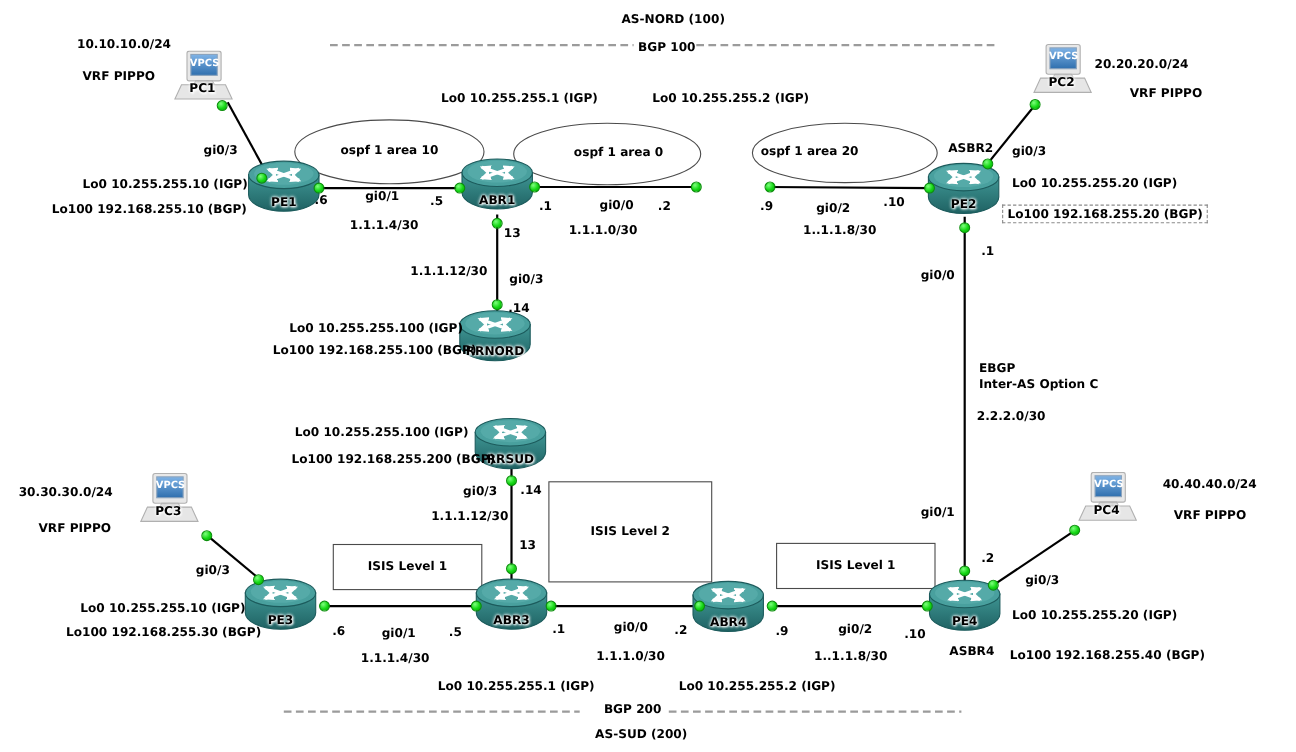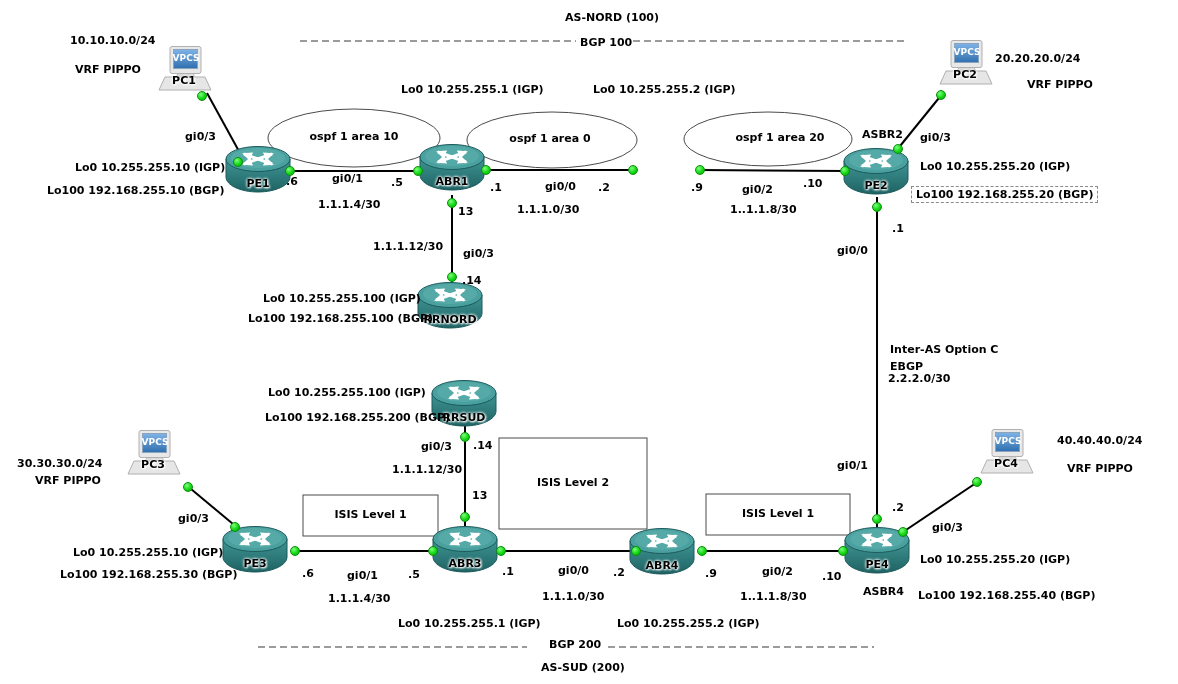--- a/index.html
+++ b/index.html
@@ -60,22 +60,22 @@
       <line x1="700" y1="551" x2="845" y2="551" stroke="#000000" stroke-width="2"></line>
       <line x1="900" y1="534" x2="979" y2="481" stroke="#000000" stroke-width="2"></line>
       <ellipse cx="354" cy="138" rx="86" ry="29" fill="none" stroke="#4a4a4a" stroke-width="1"></ellipse>
       <ellipse cx="552" cy="140" rx="85" ry="28" fill="none" stroke="#4a4a4a" stroke-width="1"></ellipse>
       <ellipse cx="768" cy="139" rx="84" ry="27" fill="none" stroke="#4a4a4a" stroke-width="1"></ellipse>
       <rect x="303" y="495" width="135" height="41" fill="#ffffff" stroke="#4a4a4a" stroke-width="1"></rect>
       <rect x="499" y="438" width="148" height="91" fill="#ffffff" stroke="#4a4a4a" stroke-width="1"></rect>
       <rect x="706" y="494" width="144" height="41" fill="#ffffff" stroke="#4a4a4a" stroke-width="1"></rect>
     </svg>
     <div class="shape-label" style="left: 268px; top: 130px; width: 172px;">ospf 1 area 10</div>
-    <div class="shape-label" style="left: 482px; top: 132px; width: 136px;">ospf 1 area 0</div>
-    <div class="shape-label" style="left: 696px; top: 131px; width: 168px;">ospf 1 area 20</div>
+    <div class="shape-label" style="left: 467px; top: 132px; width: 136px; text-align: right;">ospf 1 area 0</div>
+    <div class="shape-label" style="left: 652px; top: 131px; width: 168px;">ospf 1 area 20</div>
     <div class="shape-label" style="left: 303px; top: 507.5px; width: 135px;">ISIS Level 1</div>
     <div class="shape-label" style="left: 499px; top: 475.5px; width: 148px;">ISIS Level 2</div>
     <div class="shape-label" style="left: 706px; top: 506.5px; width: 144px;">ISIS Level 1</div>
     <div class="dot" style="left: 197px; top: 91px;"></div>
     <div class="dot" style="left: 233px; top: 157px;"></div>
     <div class="dot" style="left: 285px; top: 166px;"></div>
     <div class="dot" style="left: 413px; top: 166px;"></div>
     <div class="dot" style="left: 481px; top: 165px;"></div>
     <div class="dot" style="left: 628px; top: 165px;"></div>
     <div class="dot" style="left: 695px; top: 165px;"></div>
@@ -213,30 +213,30 @@
     <div class="lbl" style="left: 691px; top: 181px;">.9</div>
     <div class="lbl" style="left: 742px; top: 183px;">gi0/2</div>
     <div class="lbl" style="left: 730px; top: 203px;">1..1.1.8/30</div>
     <div class="lbl" style="left: 803px; top: 177px;">.10</div>
     <div class="lbl" style="left: 862px; top: 128px;">ASBR2</div>
     <div class="lbl" style="left: 920px; top: 131px;">gi0/3</div>
     <div class="lbl" style="left: 920px; top: 160px;">Lo0 10.255.255.20 (IGP)</div>
     <div class="lbl boxed" style="left: 911px; top: 186px;">Lo100 192.168.255.20 (BGP)</div>
     <div class="lbl" style="left: 892px; top: 222px;">.1</div>
     <div class="lbl" style="left: 837px; top: 244px;">gi0/0</div>
-    <div class="lbl" style="left: 890px; top: 328px; margin-top: 32px;">EBGP</div>
+    <div class="lbl" style="left: 890px; top: 328px;">EBGP</div>
     <div class="lbl" style="left: 890px; top: 343px;">Inter-AS Option C</div>
     <div class="lbl" style="left: 888px; top: 372px;">2.2.2.0/30</div>
     <div class="lbl" style="left: 268px; top: 386px;">Lo0 10.255.255.100 (IGP)</div>
     <div class="lbl" style="left: 265px; top: 411px;">Lo100 192.168.255.200 (BGP)</div>
     <div class="lbl" style="left: 421px; top: 440px;">gi0/3</div>
     <div class="lbl" style="left: 473px; top: 439px;">.14</div>
     <div class="lbl" style="left: 392px; top: 463px;">1.1.1.12/30</div>
     <div class="lbl" style="left: 472px; top: 489px;">13</div>
-    <div class="lbl" style="left: 17px; top: 441px; margin-top: 16px;">30.30.30.0/24</div>
+    <div class="lbl" style="left: 17px; top: 441px;">30.30.30.0/24</div>
     <div class="lbl" style="left: 35px; top: 474px;">VRF PIPPO</div>
     <div class="lbl" style="left: 178px; top: 512px;">gi0/3</div>
     <div class="lbl" style="left: 73px; top: 546px;">Lo0 10.255.255.10 (IGP)</div>
     <div class="lbl" style="left: 60px; top: 568px;">Lo100 192.168.255.30 (BGP)</div>
     <div class="lbl" style="left: 302px; top: 567px;">.6</div>
     <div class="lbl" style="left: 347px; top: 569px;">gi0/1</div>
     <div class="lbl" style="left: 408px; top: 568px;">.5</div>
     <div class="lbl" style="left: 328px; top: 592px;">1.1.1.4/30</div>
     <div class="lbl" style="left: 502px; top: 565px;">.1</div>
     <div class="lbl" style="left: 558px; top: 564px;">gi0/0</div>

